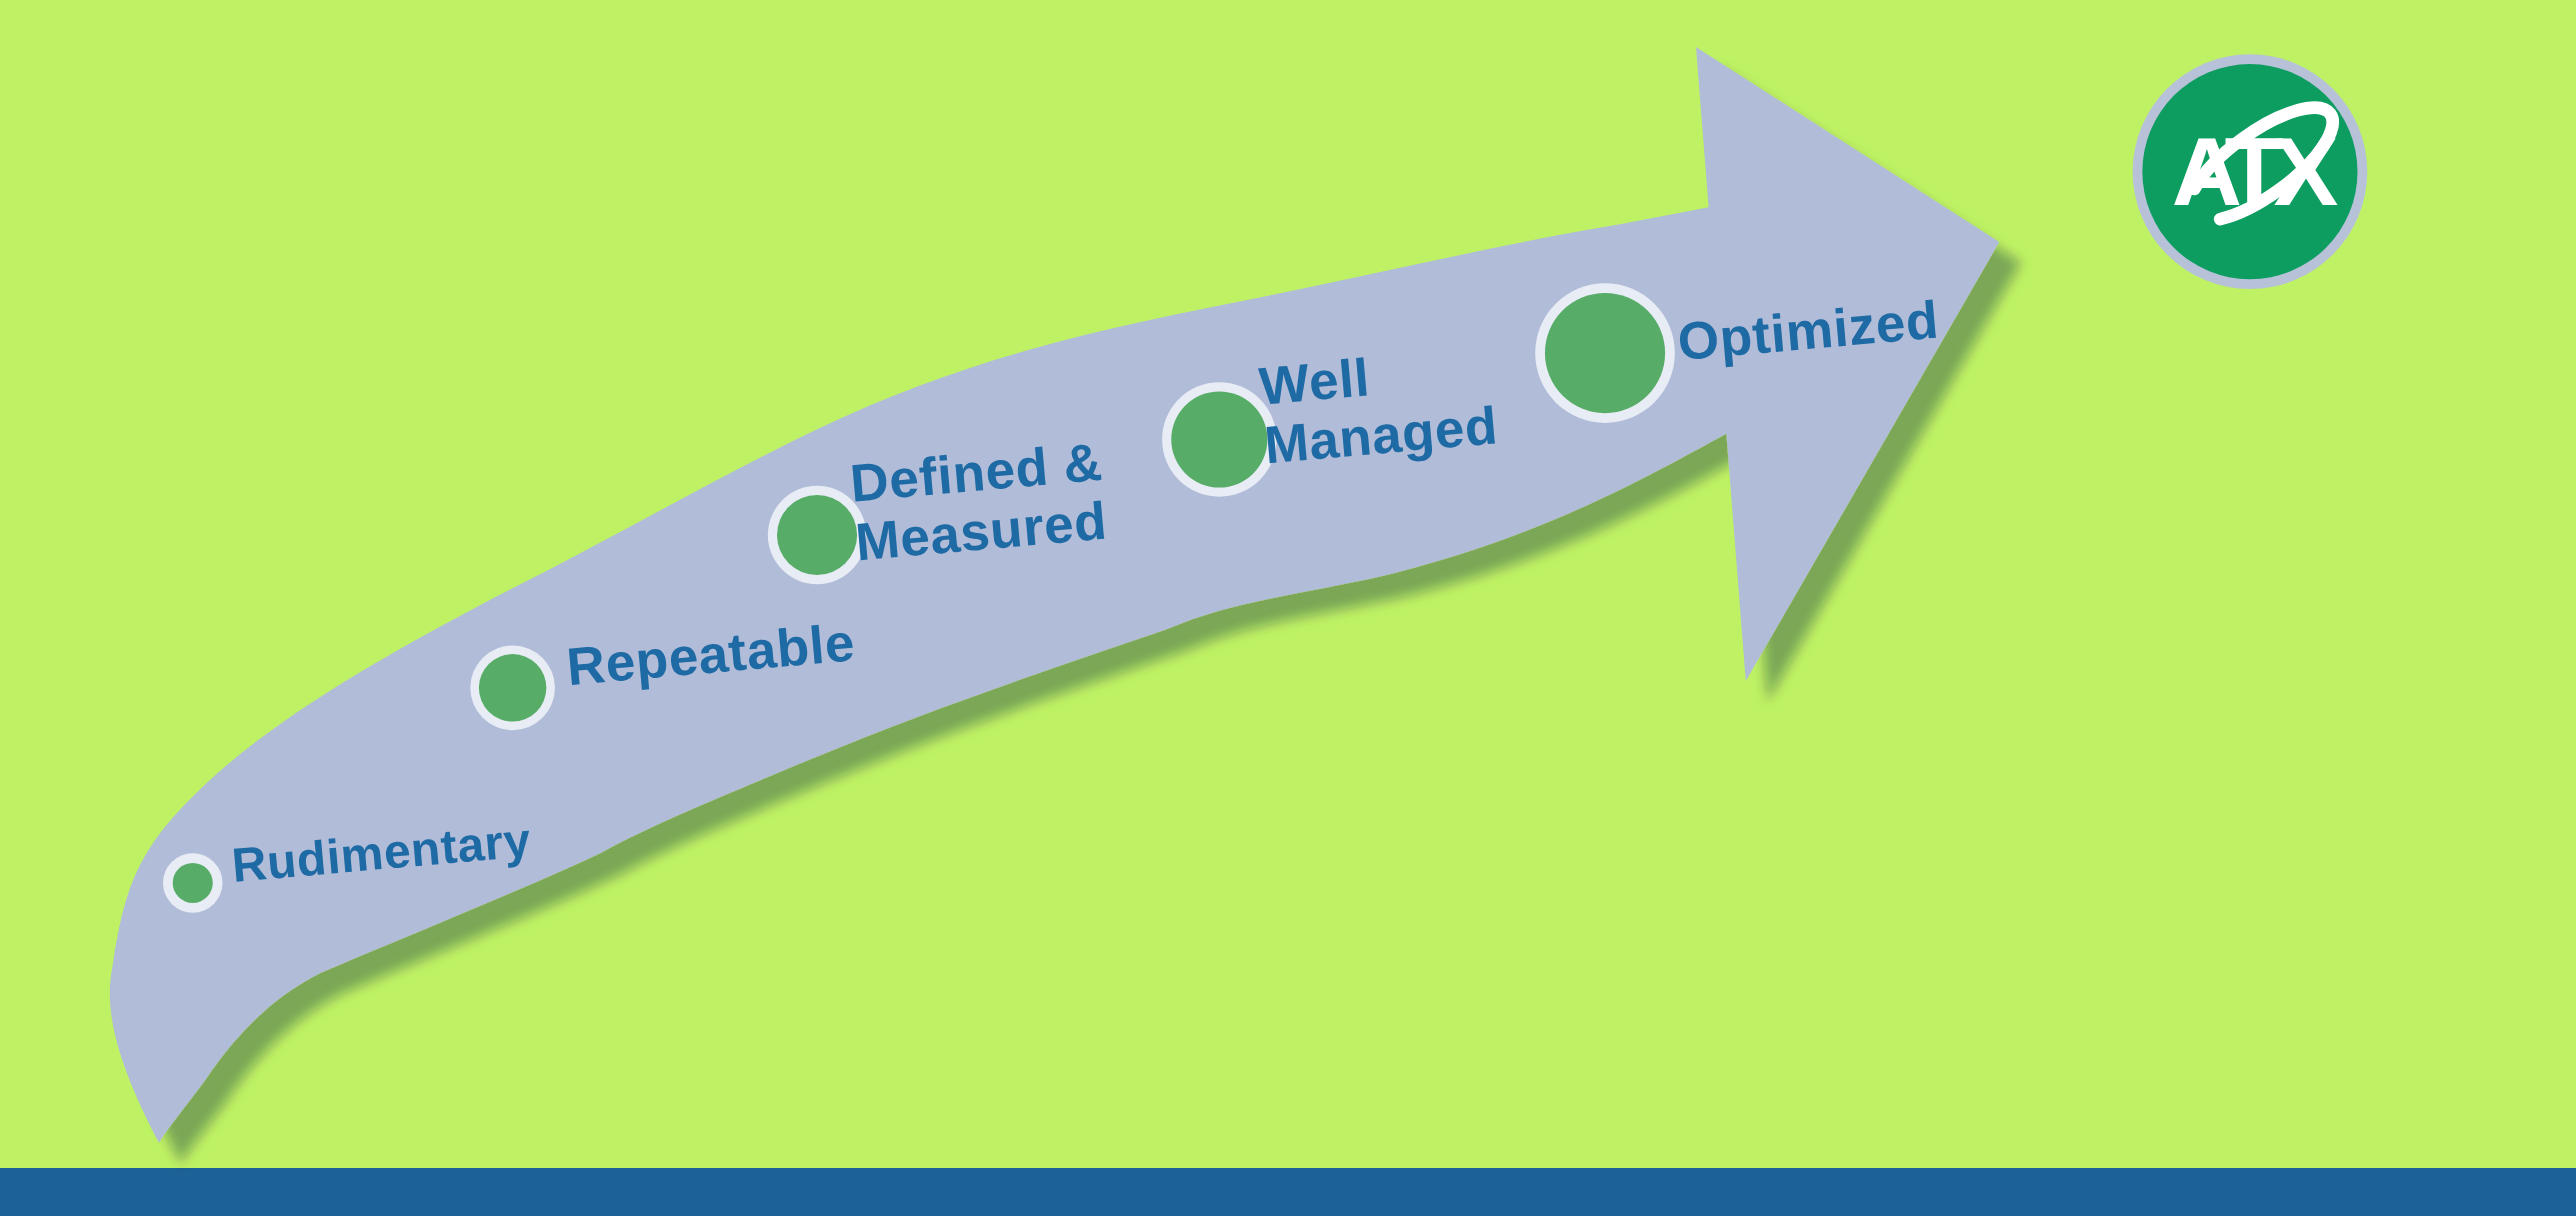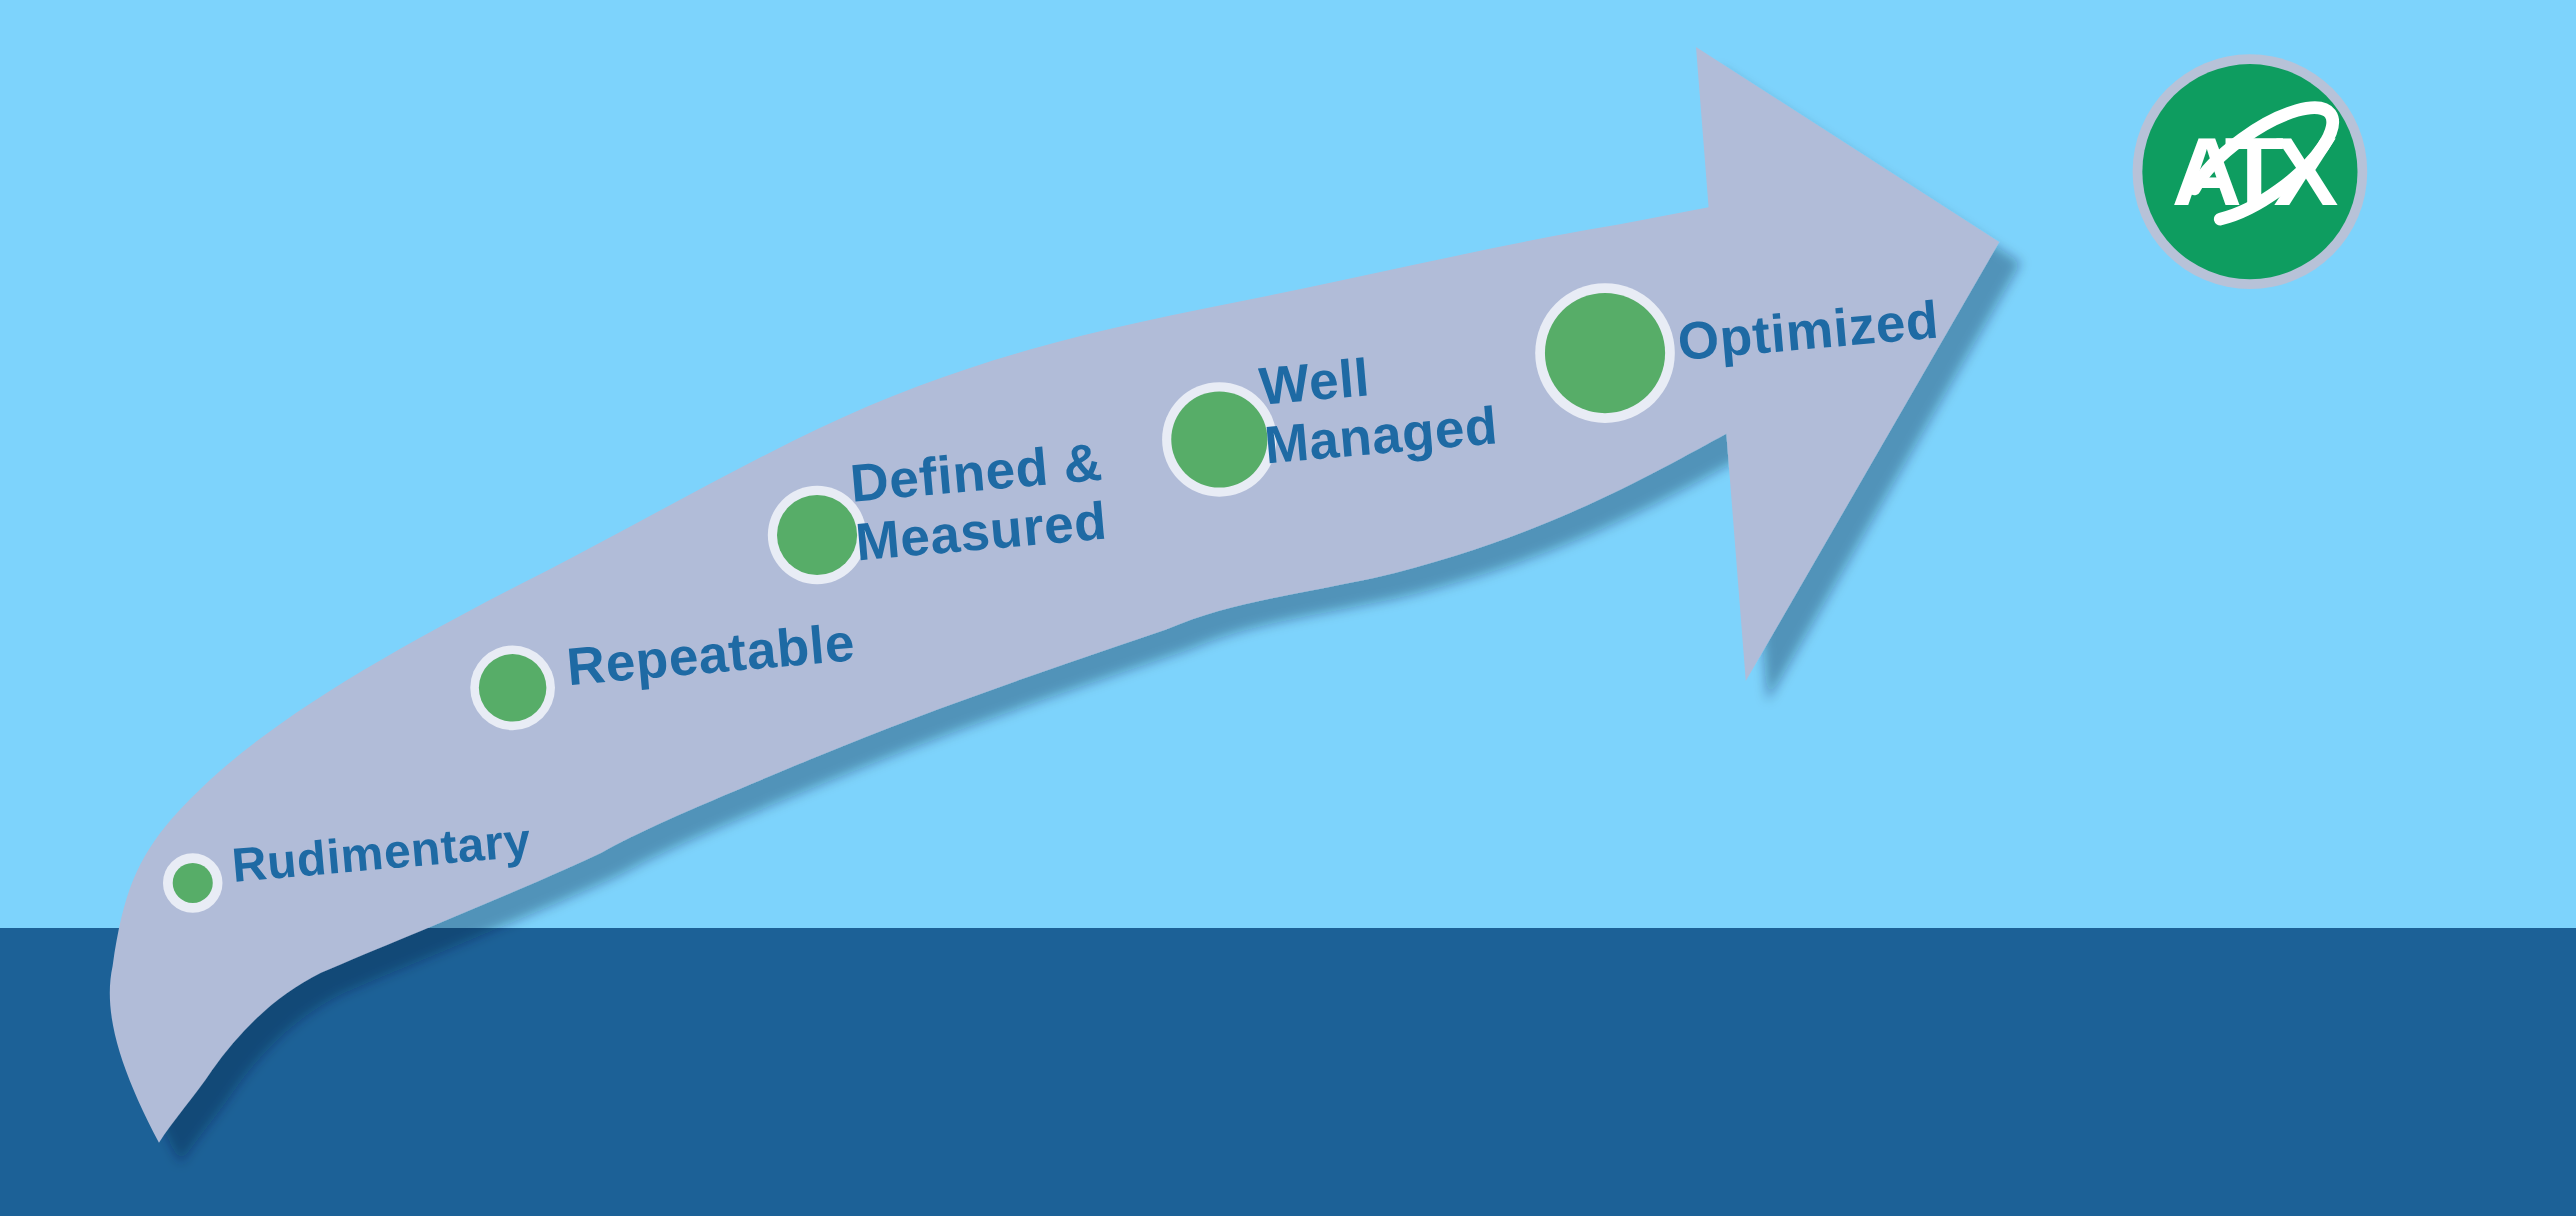--- a/index.html
+++ b/index.html
@@ -7,22 +7,22 @@
     padding: 0;
     width: 2576px;
     height: 1216px;
     background: #1C6197;
     overflow: hidden;
     font-family: "Liberation Sans", sans-serif;
   }
   #canvas {
     position: relative;
     width: 2576px;
-    height: 928px;
-    background: #7dd3fc;
+    height: 1168px;
+    background: #bef264;
   }
   svg.scene {
     position: absolute;
     left: 0;
     top: 0;
     width: 2576px;
     height: 1216px;
     display: block;
   }
   .stage-label {

